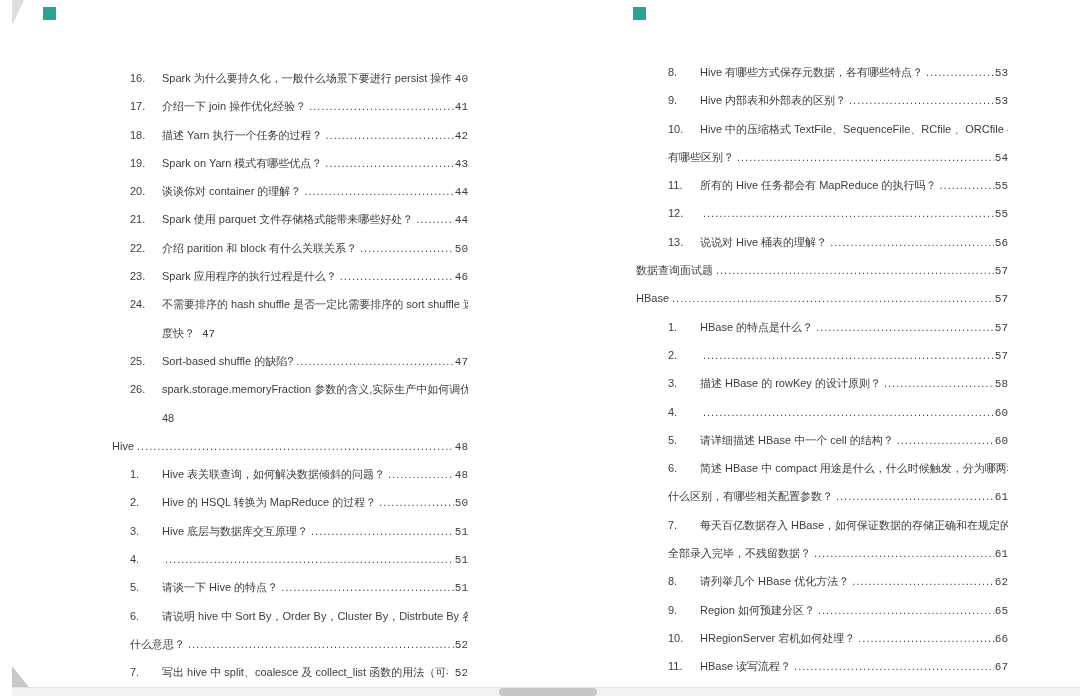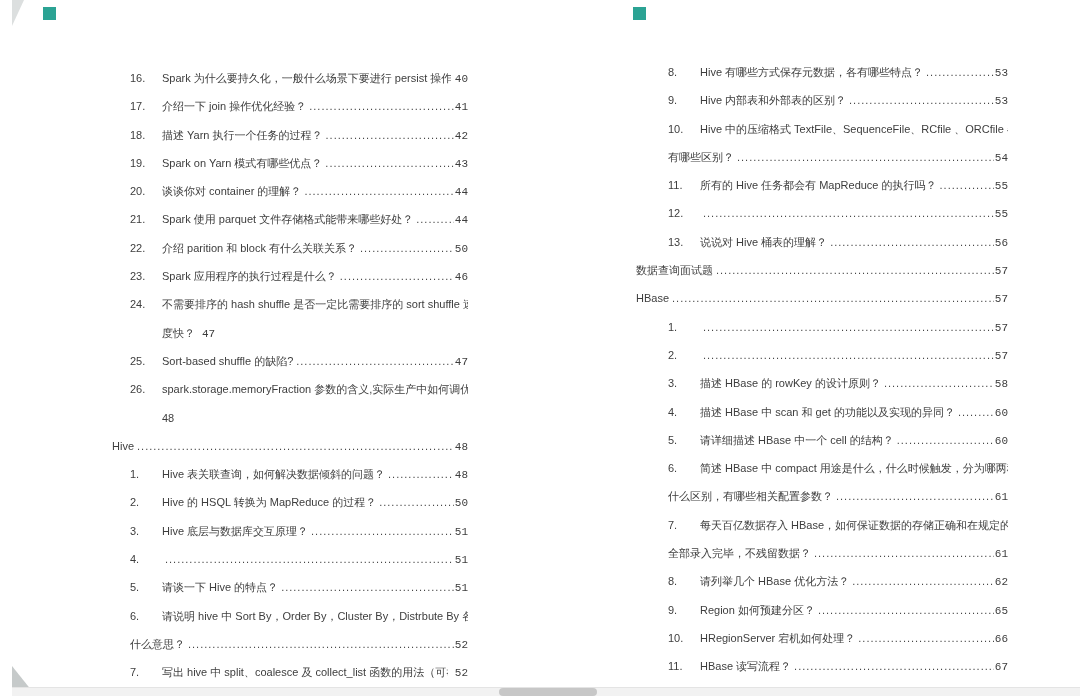--- a/index.html
+++ b/index.html
@@ -204,37 +204,37 @@
         <span class="leader">........................................................................................................................................................................................................</span>
         <span class="pg">57</span>
       </div>
       <div class="row section">
         <span class="txt">HBase</span>
         <span class="leader">........................................................................................................................................................................................................</span>
         <span class="pg">57</span>
       </div>
       <div class="row item">
         <span class="num">1.</span>
+        <span class="txt">HBase 的特点是什么？</span>
         <span class="leader">........................................................................................................................................................................................................</span>
         <span class="pg">57</span>
       </div>
       <div class="row item">
         <span class="num">2.</span>
         <span class="leader">........................................................................................................................................................................................................</span>
         <span class="pg">57</span>
       </div>
       <div class="row item">
         <span class="num">3.</span>
         <span class="txt">描述 HBase 的 rowKey 的设计原则？</span>
         <span class="leader">........................................................................................................................................................................................................</span>
         <span class="pg">58</span>
       </div>
       <div class="row item">
         <span class="num">4.</span>
-        <span class="txt">描述 HBase 中 scan 和 get 的功能以及实现的异同？</span>
         <span class="leader">........................................................................................................................................................................................................</span>
         <span class="pg">60</span>
       </div>
       <div class="row item">
         <span class="num">5.</span>
         <span class="txt">请详细描述 HBase 中一个 cell 的结构？</span>
         <span class="leader">........................................................................................................................................................................................................</span>
         <span class="pg">60</span>
       </div>
       <div class="row item">

